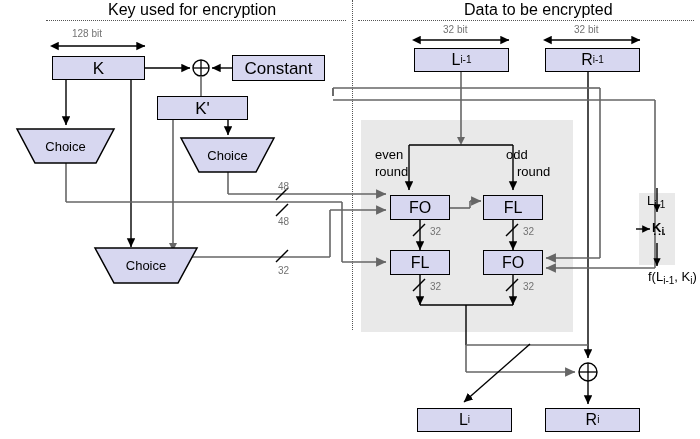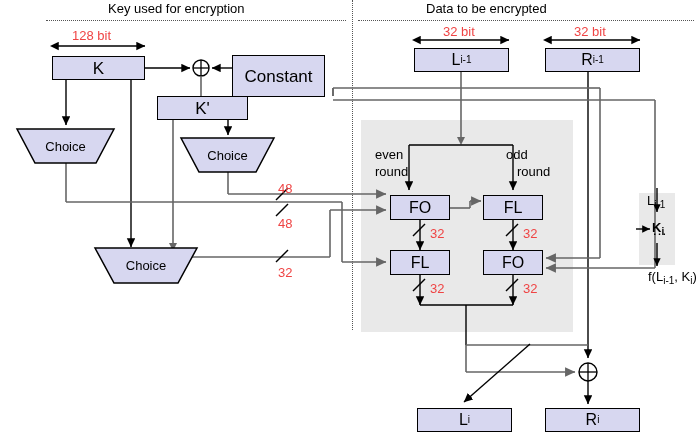--- a/index.html
+++ b/index.html
@@ -11,34 +11,34 @@
   .box.big{font-size:17px;}
   .box.med{font-size:16px;}
   .sub{font-size:10px;vertical-align:-3px;letter-spacing:0;}
   .trap{position:absolute;}
   .trap svg{display:block;overflow:visible;}
   .trap .lbl{position:absolute;left:0;top:0;width:100%;height:100%;
              display:flex;align-items:center;justify-content:center;
              font-size:13px;color:#000;}
   .graybox{position:absolute;background:#e9e9e9;border:none;}
   .txt{position:absolute;font-size:13px;color:#000;white-space:nowrap;line-height:1.15;text-align:right;}
-  .hdr{position:absolute;font-size:13px;color:#000;white-space:nowrap;}
-  .num{position:absolute;font-size:13px;color:#ef4444;white-space:nowrap;}
+  .hdr{position:absolute;font-size:16px;color:#000;white-space:nowrap;}
+  .num{position:absolute;font-size:10px;color:#737373;white-space:nowrap;}
   svg.wires{position:absolute;left:0;top:0;width:700px;height:439px;overflow:visible;}
   .dash{position:absolute;border-top:1px dotted #555;}
   .vdash{position:absolute;border-left:1px dotted #555;}
   .legend{position:absolute;background:#e9e9e9;}
 </style>
 </head>
 <body>
 
 <div id="stage">
 
   <div class="hdr" style="left:108px;top:1px;">Key used for encryption</div>
-  <div class="hdr" style="left:426px;top:1px;">Data to be encrypted</div>
+  <div class="hdr" style="left:464px;top:1px;">Data to be encrypted</div>
 
   <div class="dash" style="left:46px;top:20px;width:300px;"></div>
   <div class="dash" style="left:358px;top:20px;width:336px;"></div>
 
   <div class="vdash" style="left:352px;top:0px;height:330px;"></div>
 
   <div class="graybox" style="left:361px;top:120px;width:212px;height:212px;"></div>
 
   <div class="legend" style="left:639px;top:193px;width:36px;height:72px;"></div>
 
@@ -193,21 +193,21 @@
       <line x1="657" y1="243" x2="657" y2="266" marker-end="url(#ahs)"></line>
       <line x1="636" y1="229" x2="650" y2="229" marker-end="url(#ahs)"></line>
     </g>
   </svg>
 
   <div class="num" style="left:72px;top:28px;">128 bit</div>
   <div class="num" style="left:443px;top:24px;">32 bit</div>
   <div class="num" style="left:574px;top:24px;">32 bit</div>
 
   <div class="box big" style="left:52px;top:56px;width:93px;height:24px;">K</div>
-  <div class="box big" style="left:232px;top:55px;width:93px;height:42px;">Constant</div>
+  <div class="box big" style="left:232px;top:55px;width:93px;height:26px;">Constant</div>
   <div class="box big" style="left:157px;top:96px;width:91px;height:24px;">K'</div>
 
   <div class="trap" style="left:16px;top:128px;width:99px;height:36px;">
     <svg width="99" height="36">
         <polygon points="1,1 98,1 80,35 19,35" fill="#d7d7f0" stroke="#000" stroke-width="1.5"></polygon>
       </svg>
     <div class="lbl">Choice</div>
   </div>
 
   <div class="trap" style="left:180px;top:137px;width:95px;height:36px;">

